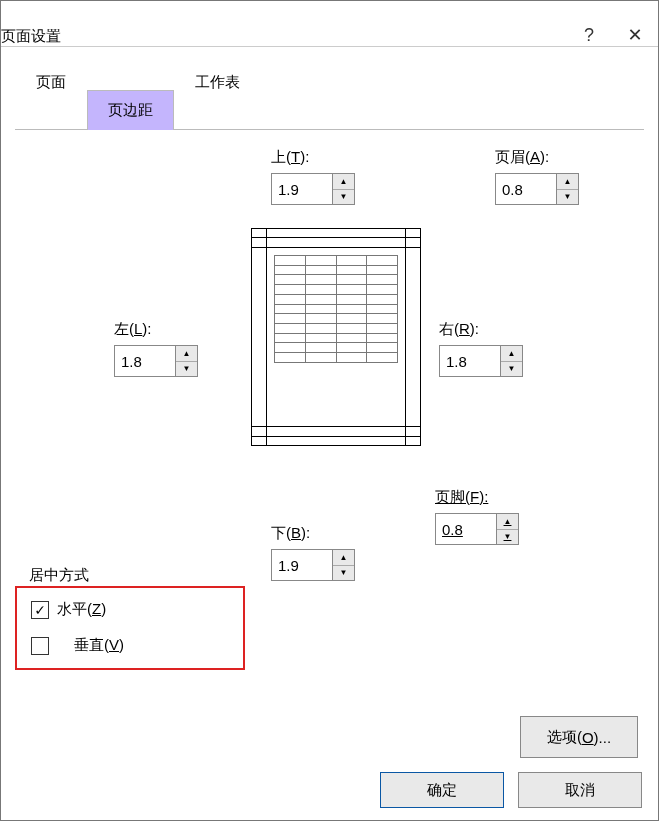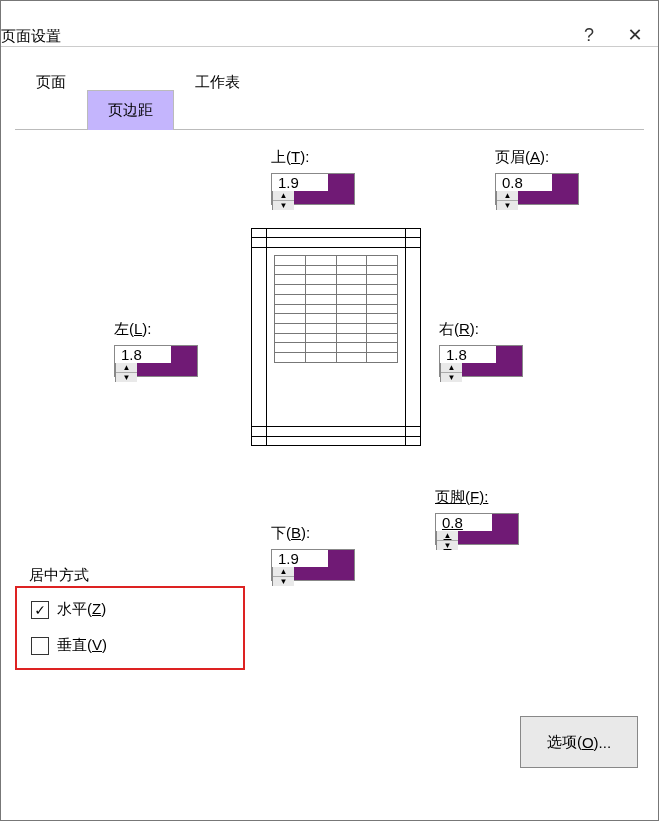--- a/index.html
+++ b/index.html
@@ -59,22 +59,21 @@
   }
   .spin-label {
     font-size: 15px;
     margin-bottom: 6px;
   }
   .spin {
     display: flex;
     width: 84px;
     height: 32px;
     border: 1px solid #888;
-    background: #701a75;
-    flex-direction: column;
+    background: #1d4ed8;
   }
   .spin input {
     flex: 1;
     border: none;
     padding: 0 6px;
     font-size: 15px;
     width: 56px;
     outline: none;
   }
   .spin .arrows {
@@ -149,21 +148,21 @@
     justify-content: center;
     font-size: 14px;
     line-height: 1;
   }
 
   .options-btn {
     position: absolute;
     right: 20px;
     top: 586px;
     width: 118px;
-    height: 52px;
+    height: 42px;
     border: 1px solid #888;
     background: #e9e9e9;
     font-size: 15px;
     display: flex;
     align-items: center;
     justify-content: center;
     cursor: default;
   }
   .footer {
     position: absolute;
@@ -371,29 +370,33 @@
 
     <div class="chk-row" style="left:30px; top:470px;">
       <div class="chk">
         <span>✓</span>
       </div>
       <span>
         <span>水平(</span><span class="u">Z</span><span>)</span>
       </span>
     </div>
 
-    <div class="chk-row" style="left:30px; top:506px;">
+    <div class="chk-row" style="left:30px; top:506px;gap:17px;">
       <div class="chk"></div>
       <span>
         <span>垂直(</span><span class="u">V</span><span>)</span>
       </span>
     </div>
 
     <div class="options-btn">
       <span>选项(</span>
         <span class="u">O</span>
         <span>)...</span>
     </div>
 
   </div>
 
+  <div class="footer">
+    <div class="btn primary">确定</div>
+    <div class="btn">取消</div>
+  </div>
 
 </div>
 
 </body></html>

